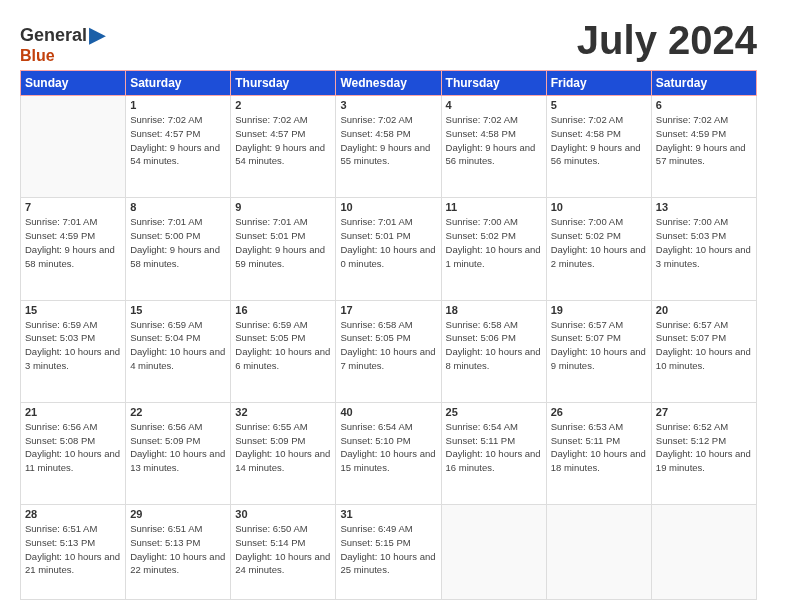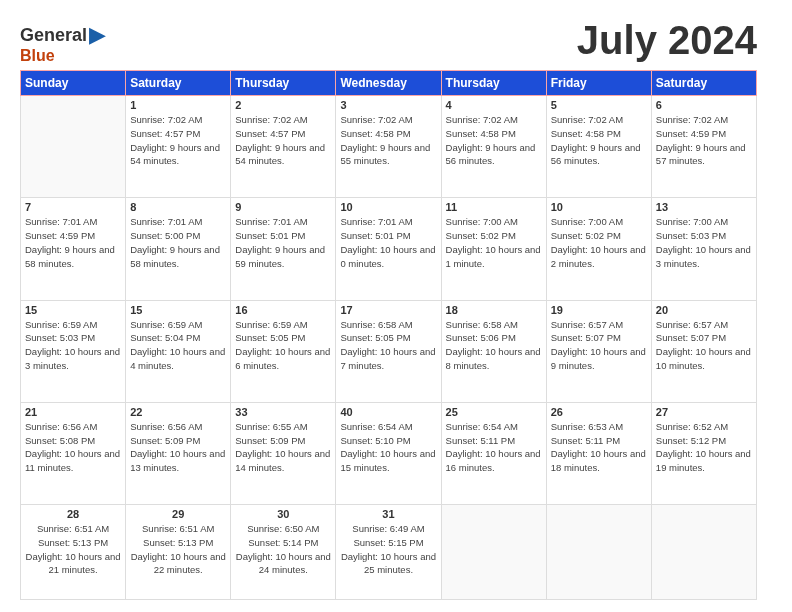--- a/index.html
+++ b/index.html
@@ -98,21 +98,20 @@
       color: #333;
       display: block;
       margin-bottom: 2px;
     }
     .day-info {
       line-height: 1.45;
       color: #444;
     }
     .last-row td {
       height: 72px;
-      text-align: center;
     }
   </style>
 </head>
 <body>
 
 <div class="page">
   <div class="header">
     <div class="logo">
       <div class="logo-row">
         <span class="logo-general">General</span>
@@ -228,21 +227,21 @@
         <tr>
           <td>
             <span class="day-num">21</span>
             <div class="day-info">Sunrise: 6:56 AM<br>Sunset: 5:08 PM<br>Daylight: 10 hours and 11 minutes.</div>
           </td>
           <td>
             <span class="day-num">22</span>
             <div class="day-info">Sunrise: 6:56 AM<br>Sunset: 5:09 PM<br>Daylight: 10 hours and 13 minutes.</div>
           </td>
           <td>
-            <span class="day-num">33</span>
+            <span class="day-num">32</span>
             <div class="day-info">Sunrise: 6:55 AM<br>Sunset: 5:09 PM<br>Daylight: 10 hours and 14 minutes.</div>
           </td>
           <td>
             <span class="day-num">40</span>
             <div class="day-info">Sunrise: 6:54 AM<br>Sunset: 5:10 PM<br>Daylight: 10 hours and 15 minutes.</div>
           </td>
           <td>
             <span class="day-num">25</span>
             <div class="day-info">Sunrise: 6:54 AM<br>Sunset: 5:11 PM<br>Daylight: 10 hours and 16 minutes.</div>
           </td>

